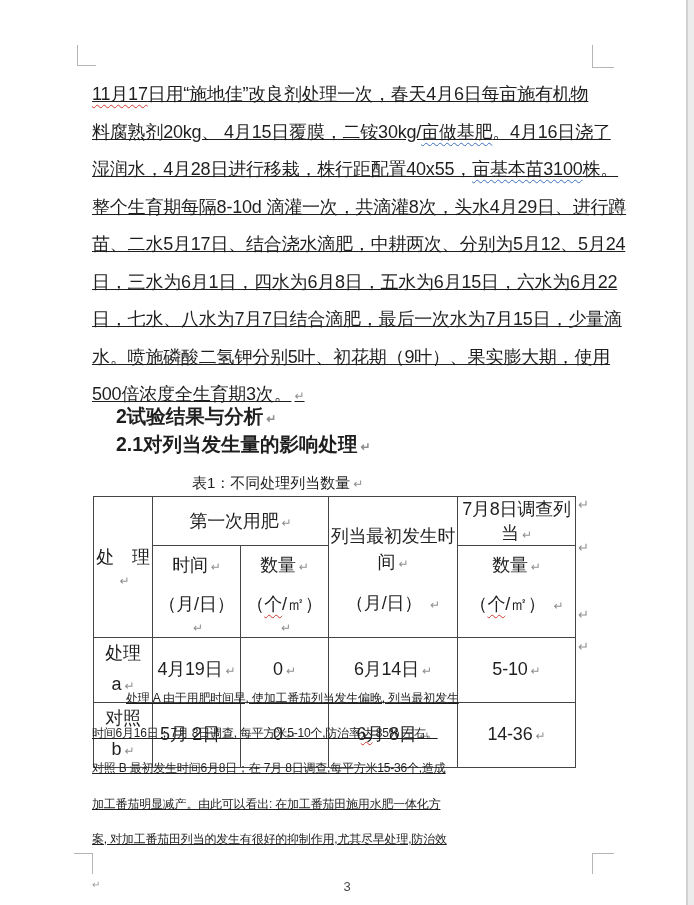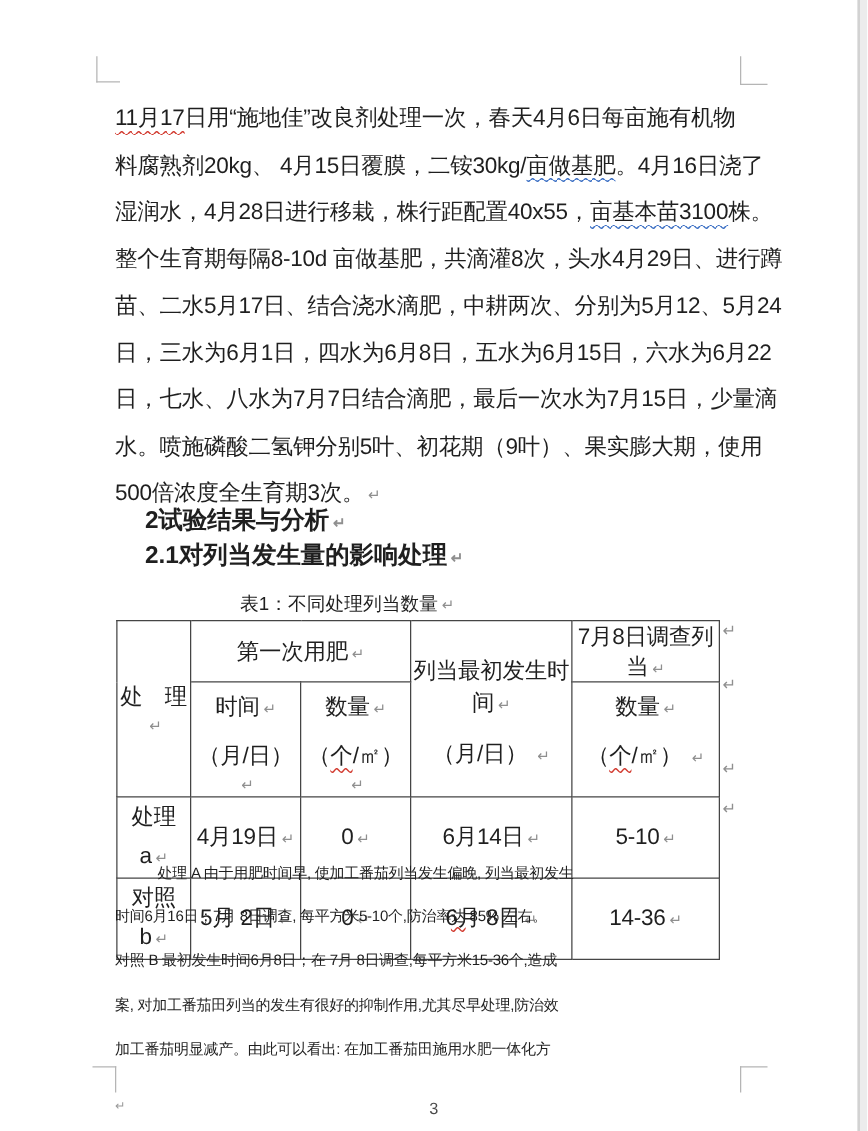--- a/index.html
+++ b/index.html
@@ -11,21 +11,21 @@
   .edge-strip { position:absolute; right:0; top:0; width:6px; height:905px;
     background:#ececec; border-left:2px solid #d2d2d2; }
 
   
   .mark { position:absolute; }
   .mark.tl { left:77px;  top:45px;  width:18px; height:20px; border-left:1px solid #b5b5b5; border-bottom:1px solid #b5b5b5; }
   .mark.tr { left:592px; top:45px;  width:21px; height:22px; border-left:1px solid #b5b5b5; border-bottom:1px solid #b5b5b5; }
   .mark.bl { left:74px;  top:853px; width:18px; height:20px; border-top:1px solid #b5b5b5;  border-right:1px solid #b5b5b5; }
   .mark.br { left:592px; top:853px; width:21px; height:20px; border-top:1px solid #b5b5b5;  border-left:1px solid #b5b5b5; }
 
-  .para { position:absolute; left:92px; width:540px; }
+  .para { position:absolute; left:92px; width:540px;text-decoration:underline; }
   .p1 { top:76px; }
   .p1 .line { height:37.5px; line-height:37.5px; font-size:18px; letter-spacing:-0.2px; white-space:nowrap; }
   .p2 { top:681px; }
   .p2 .line { height:35.2px; line-height:35.2px; font-size:12px; letter-spacing:-0.2px; white-space:nowrap; }
   .indent { padding-left:34px; }
 
   .heading { position:absolute; left:116px; font-size:19.5px; font-weight:bold; line-height:24px; white-space:nowrap; }
   .h1pos { top:404px; }
   .h2pos { top:432px; }
 
@@ -64,21 +64,21 @@
 
   <div class="mark tl"></div>
   <div class="mark tr"></div>
   <div class="mark bl"></div>
   <div class="mark br"></div>
 
   <div class="para p1">
     <div class="line"><span class="wavy-red">11月17</span><span>日用“施地佳”改良剂处理一次，春天4月6日每亩施有机物</span></div>
     <div class="line"><span>料腐熟剂20kg、 4月15日覆膜，二铵30kg/</span><span class="wavy-blue">亩做基肥</span><span>。4月16日浇了</span></div>
     <div class="line"><span>湿润水，4月28日进行移栽，株行距配置40x55，</span><span class="wavy-blue">亩基本苗3100</span><span>株。</span></div>
-    <div class="line"><span>整个生育期每隔8-10d 亩做基肥，共滴灌8次，头水4月29日、进行蹲</span></div>
+    <div class="line"><span>整个生育期每隔8-10d 滴灌一次，共滴灌8次，头水4月29日、进行蹲</span></div>
     <div class="line"><span>苗、二水5月17日、结合浇水滴肥，中耕两次、分别为5月12、5月24</span></div>
     <div class="line"><span>日，三水为6月1日，四水为6月8日，五水为6月15日，六水为6月22</span></div>
     <div class="line"><span>日，七水、八水为7月7日结合滴肥，最后一次水为7月15日，少量滴</span></div>
     <div class="line"><span>水。喷施磷酸二氢钾分别5叶、初花期（9叶）、果实膨大期，使用</span></div>
     <div class="line"><span>500倍浓度全生育期3次。</span><span class="pilcrow">↵</span></div>
   </div>
 
   <div class="heading h1pos"><span>2试验结果与分析</span><span class="pilcrow">↵</span></div>
   <div class="heading h2pos"><span>2.1对列当发生量的影响处理</span><span class="pilcrow">↵</span></div>
 
@@ -135,20 +135,20 @@
 
   <div class="row-mark" style="left:578px; top:497px;">↵</div>
   <div class="row-mark" style="left:578px; top:540px;">↵</div>
   <div class="row-mark" style="left:578px; top:607px;">↵</div>
   <div class="row-mark" style="left:578px; top:639px;">↵</div>
 
   <div class="para p2">
     <div class="line indent"><span>处理 A 由于用肥时间早, 使加工番茄列当发生偏晚, 列当最初发生</span></div>
     <div class="line"><span>时间6月16日；7月 8日调查, 每平方米5-10个,防治率</span><span class="wavy-red">达</span><span> 85% 左右。</span></div>
     <div class="line"><span>对照 B 最初发生时间6月8日；在 7月 8日调查,每平方米15-36个,造成</span></div>
+    <div class="line"><span>加工番茄明显减产。由此可以看出: 在加工番茄田施用水肥一体化方</span></div>
     <div class="line"><span>案, 对加工番茄田列当的发生有很好的抑制作用,尤其尽早处理,防治效</span></div>
-    <div class="line"><span>加工番茄明显减产。由此可以看出: 在加工番茄田施用水肥一体化方</span></div>
   </div>
 
   <div class="footer-mark">↵</div>
   <div class="page-num">3</div>
 
 </div>
 
 </body></html>

